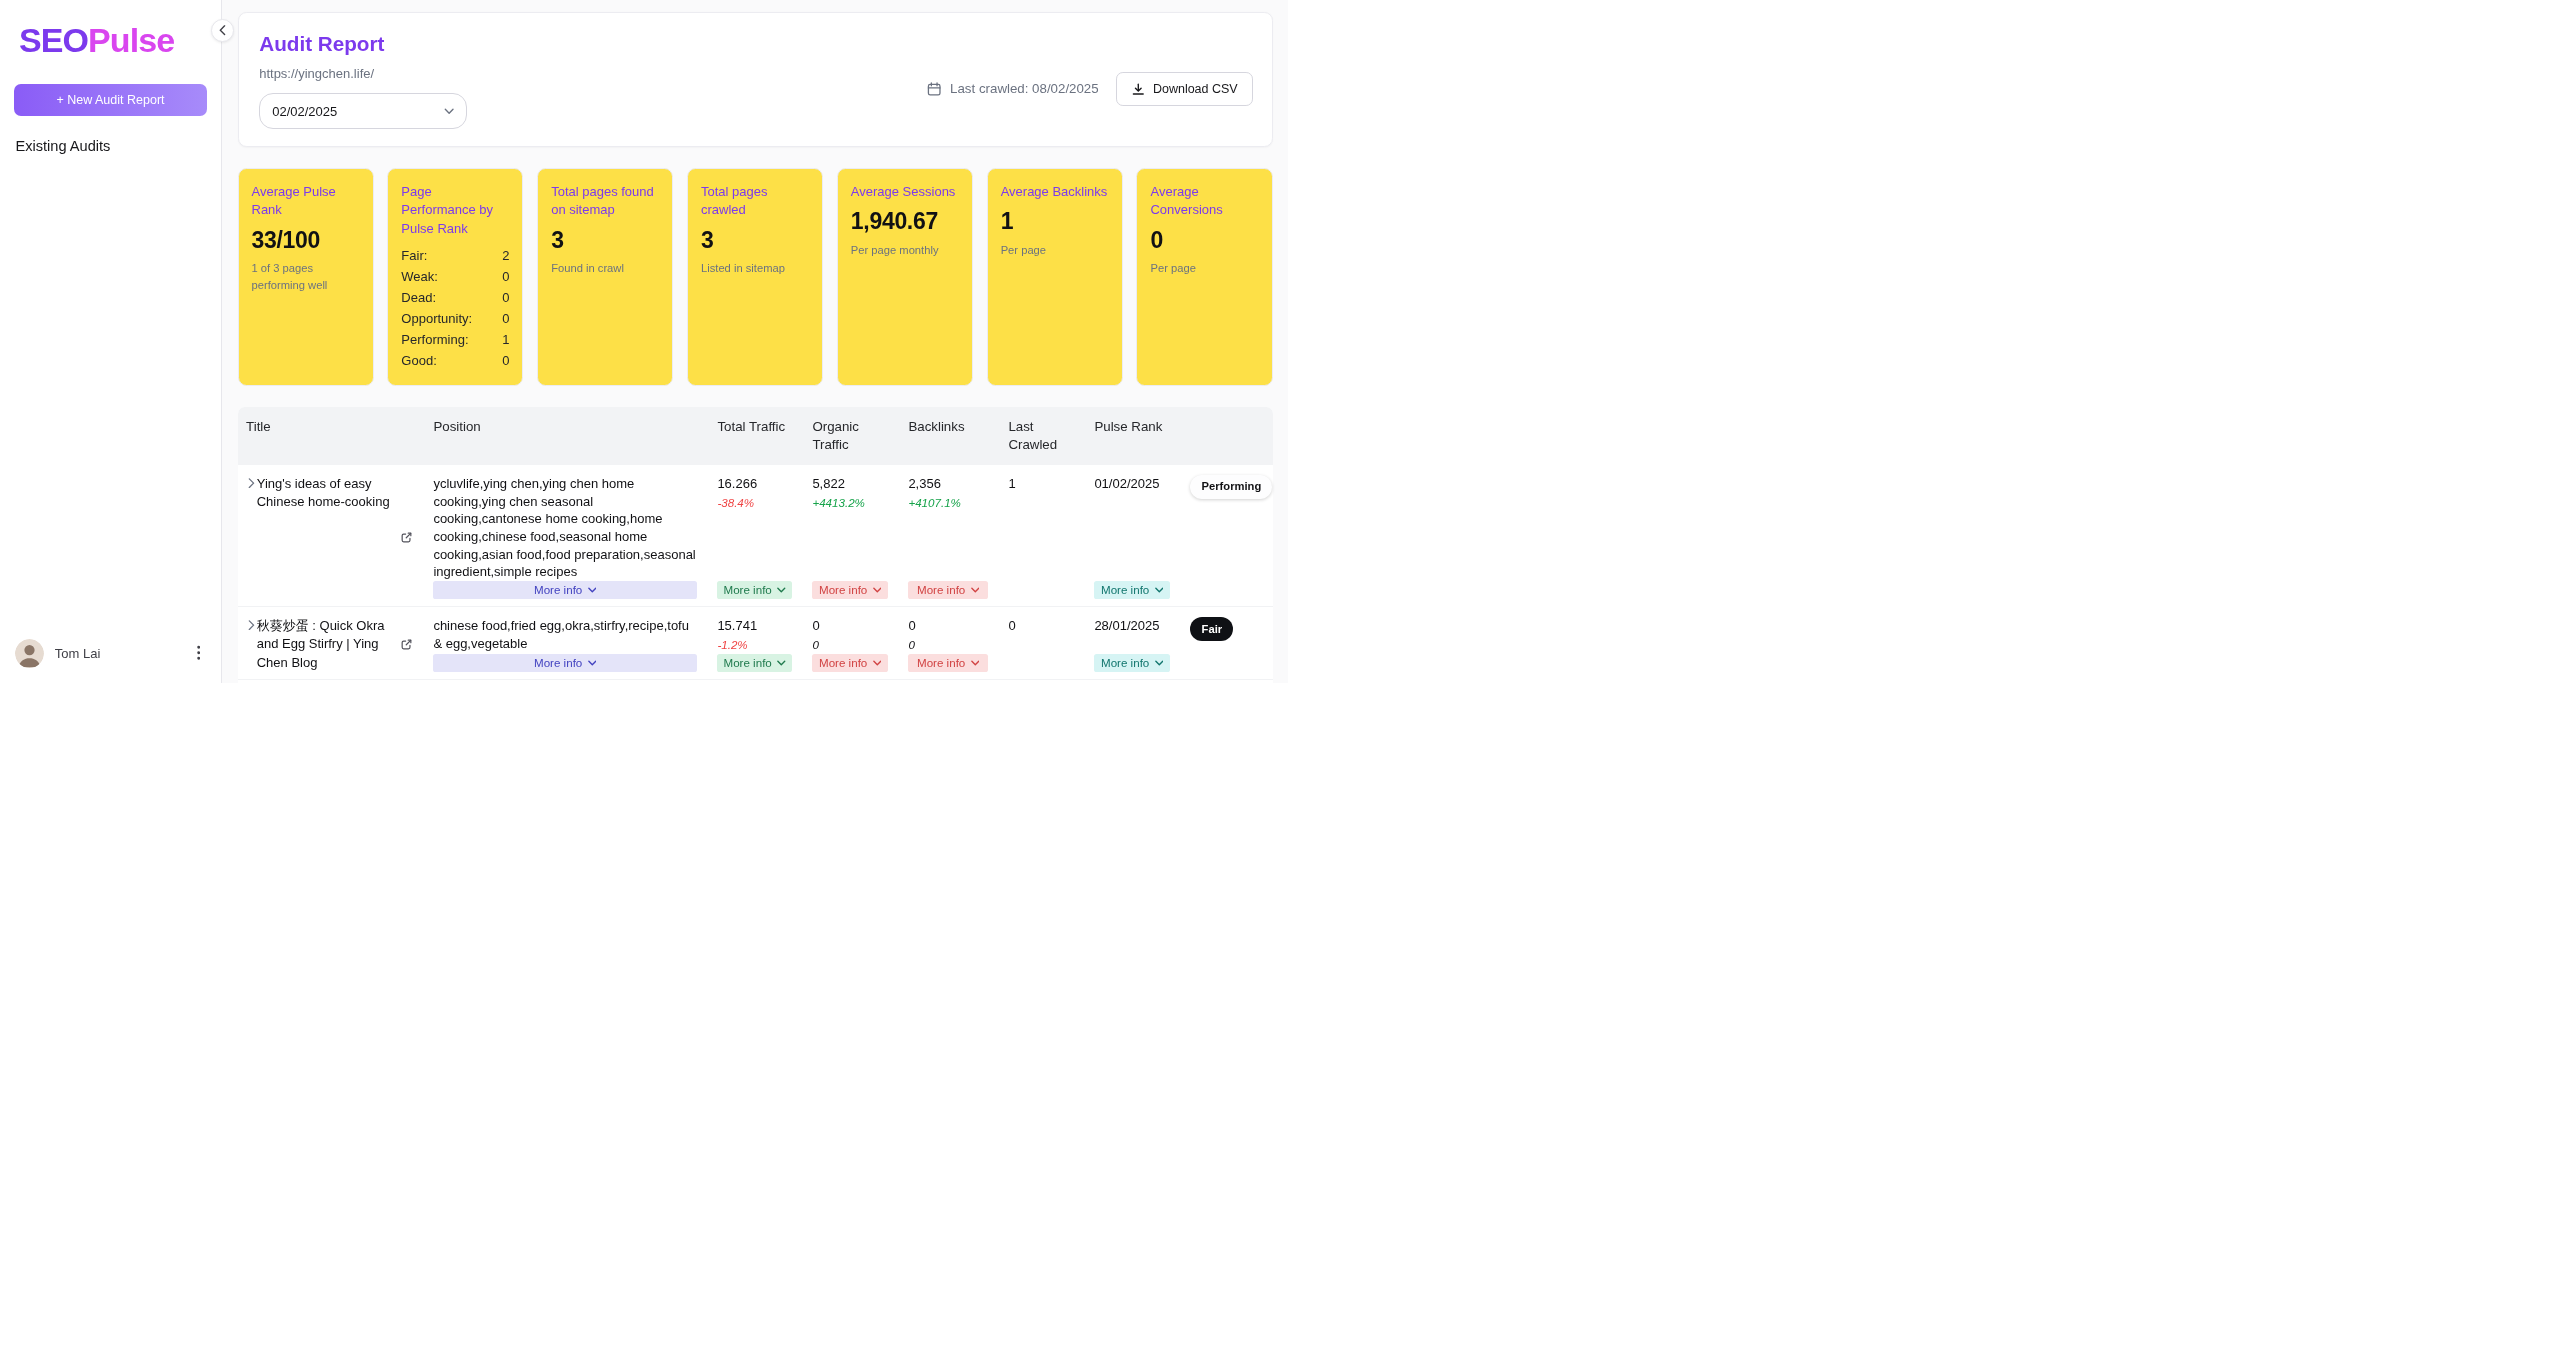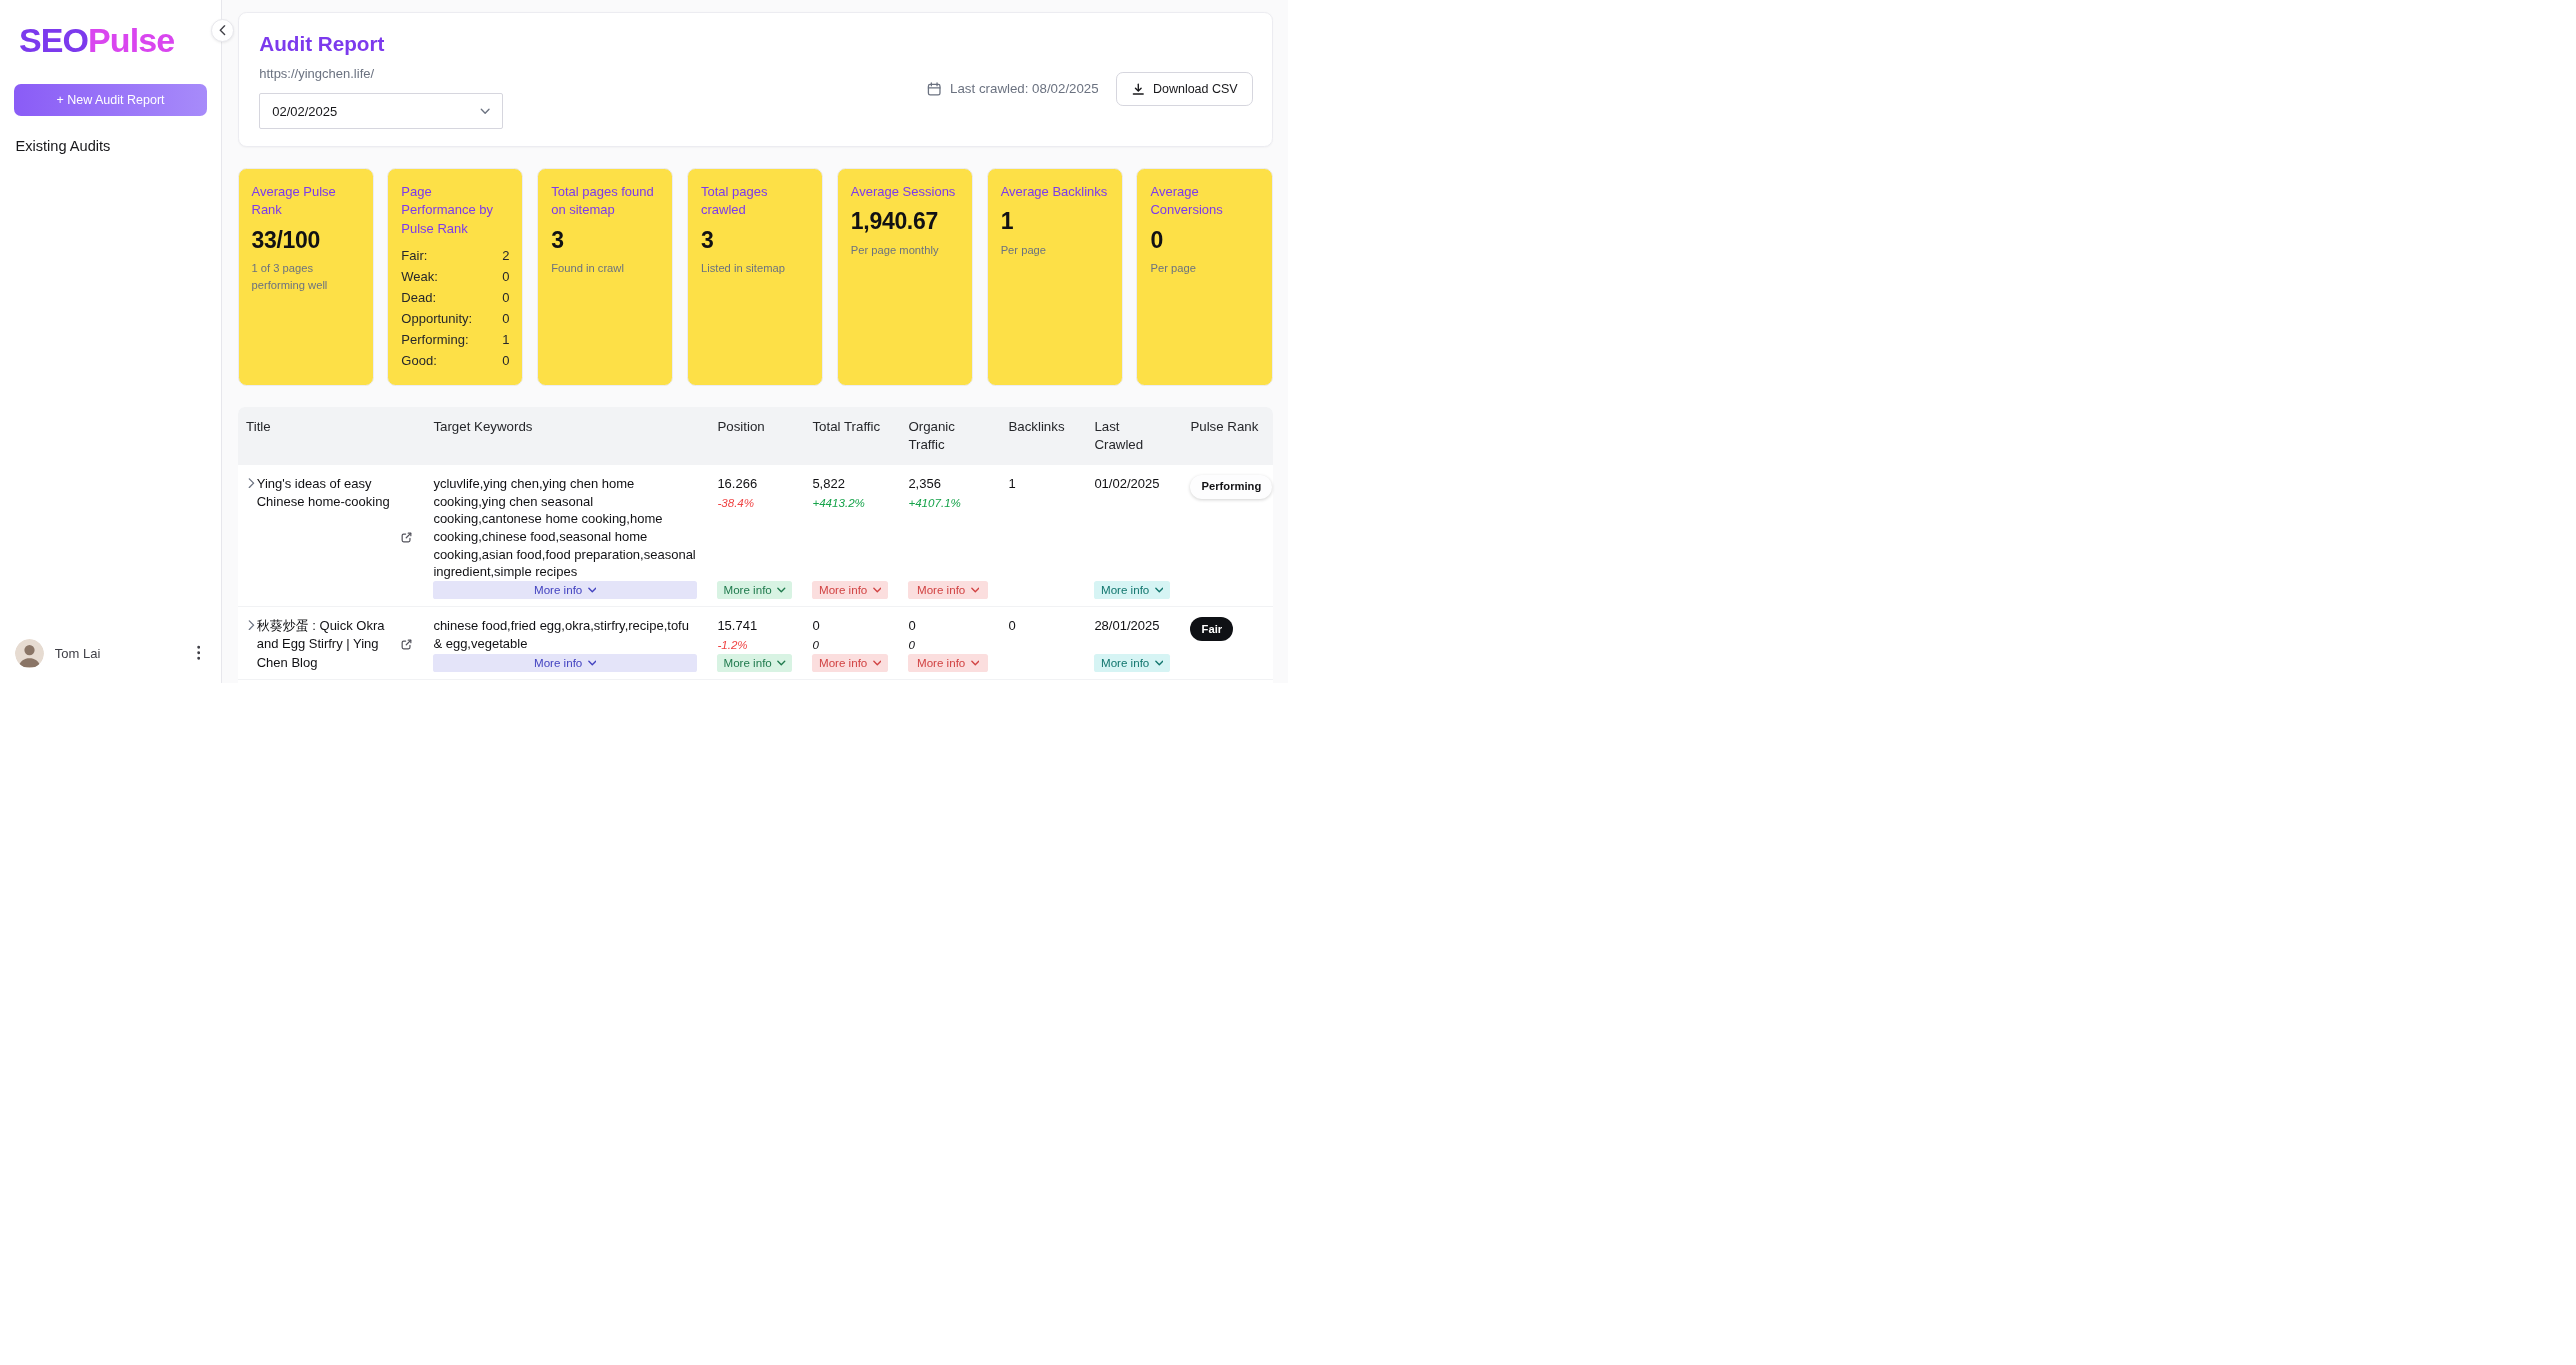--- a/index.html
+++ b/index.html
@@ -51,21 +51,21 @@
   .main { flex:1; background:#fafafb; padding:12px 15.5px 0; overflow:hidden; }
 
   .header-card {
     background:#fff; border:0.9px solid #ececf1; border-radius:8.6px;
     box-shadow:0 0.9px 1.7px rgba(0,0,0,.03);
     padding:19px 20.7px 17px; position:relative; margin-bottom:20.7px;
   }
   .page-title { color:#7c3aed; font-size:20.7px; font-weight:700; margin-bottom:10.3px; }
   .site-url { color:#6b7280; font-size:13px; margin-bottom:12px; }
   .date-select {
-    width:244px; height:36px; border:0.9px solid #d6d6de; border-radius:2px;
+    width:208px; height:36px; border:0.9px solid #d6d6de; border-radius:14px;
     background:#fff; display:flex; align-items:center; justify-content:space-between;
     padding:0 12px; font-size:13px; color:#18181b; cursor:pointer;
   }
   .date-select .chev { color:#6b7280; }
   .header-right {
     position:absolute; right:19px; top:59px;
     display:flex; align-items:center; gap:8.6px;
   }
   .last-crawled { display:flex; align-items:center; gap:7.7px; color:#6b7280; font-size:13.3px; }
   .download-btn {
@@ -263,21 +263,20 @@
       <div class="stat-card">
         <div class="stat-title">Average Conversions</div>
         <div class="stat-value">0</div>
         <div class="stat-sub">Per page</div>
       </div>
     </section>
 
     <section class="table">
       <div class="t-head">
         <div class="th">Title</div>
-        <div class="th">Target Keywords</div>
         <div class="th">Position</div>
         <div class="th">Total Traffic</div>
         <div class="th">Organic Traffic</div>
         <div class="th">Backlinks</div>
         <div class="th">Last Crawled</div>
         <div class="th">Pulse Rank</div>
       </div>
 
       <div class="tr">
         <div class="td td-title">

